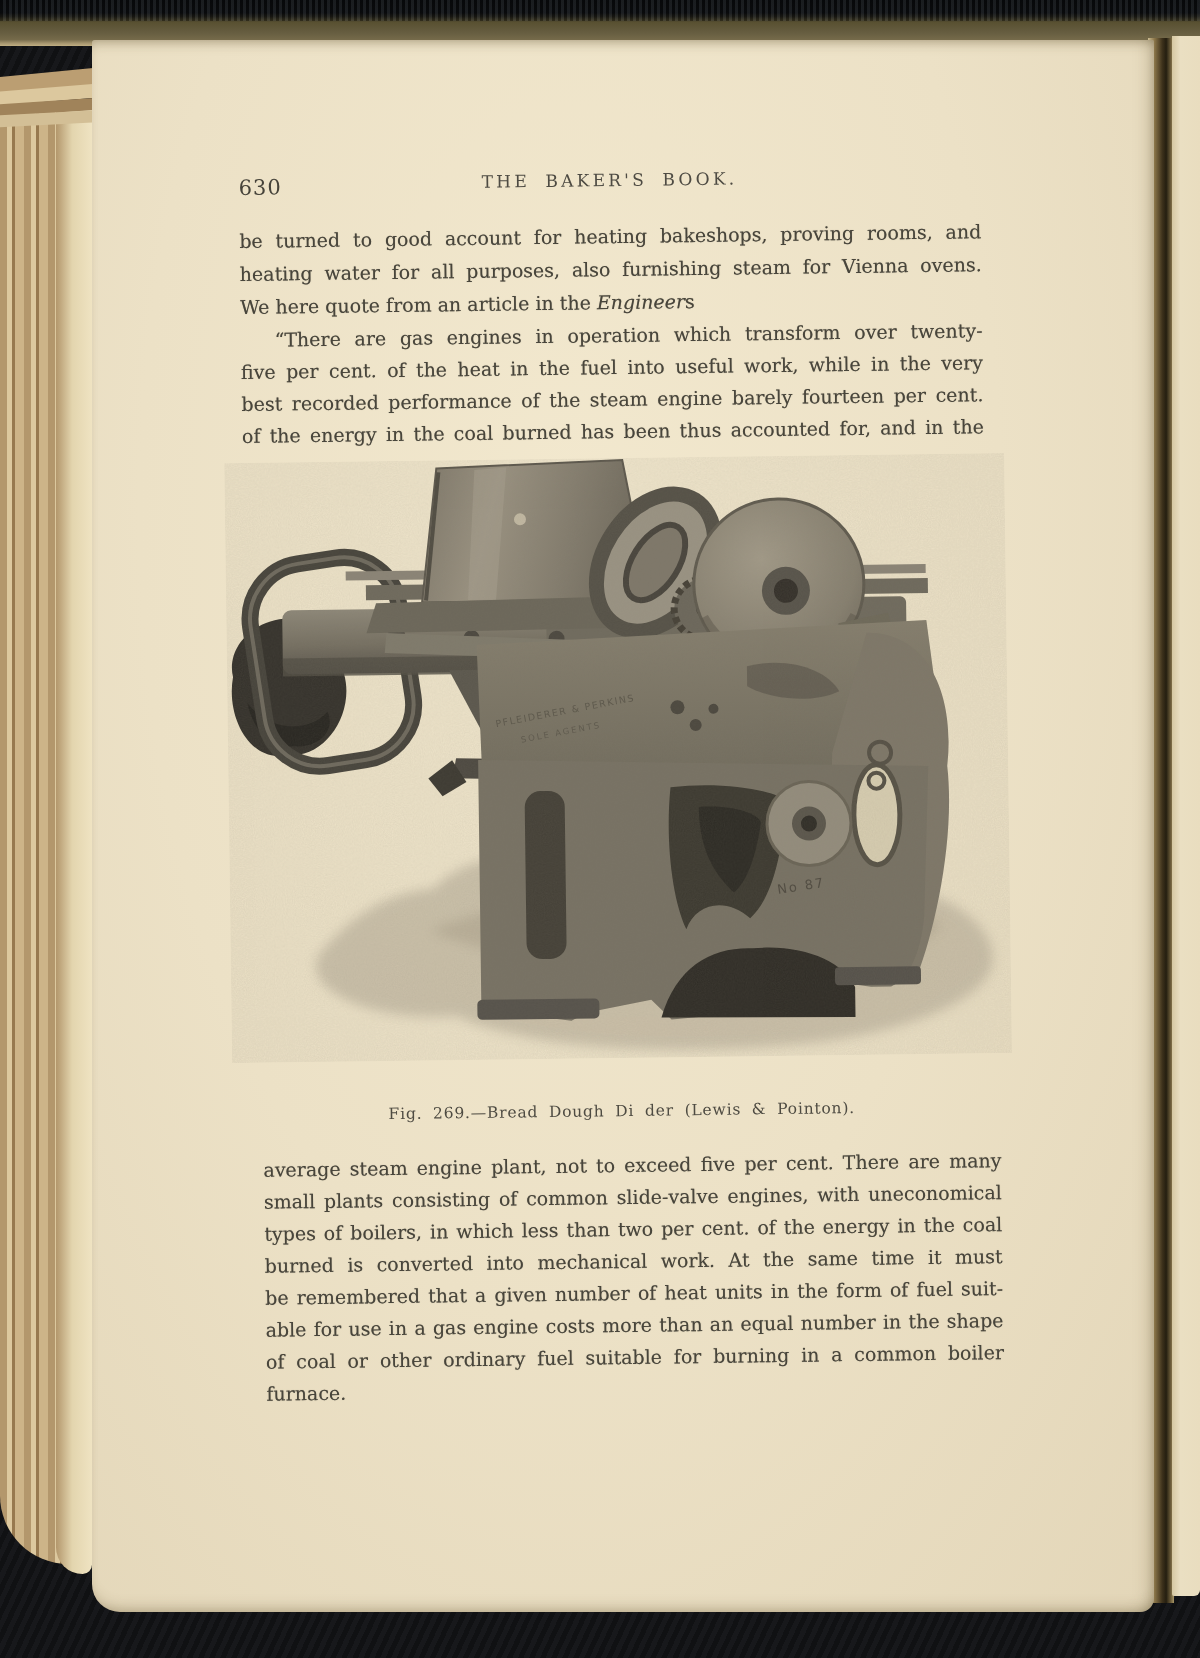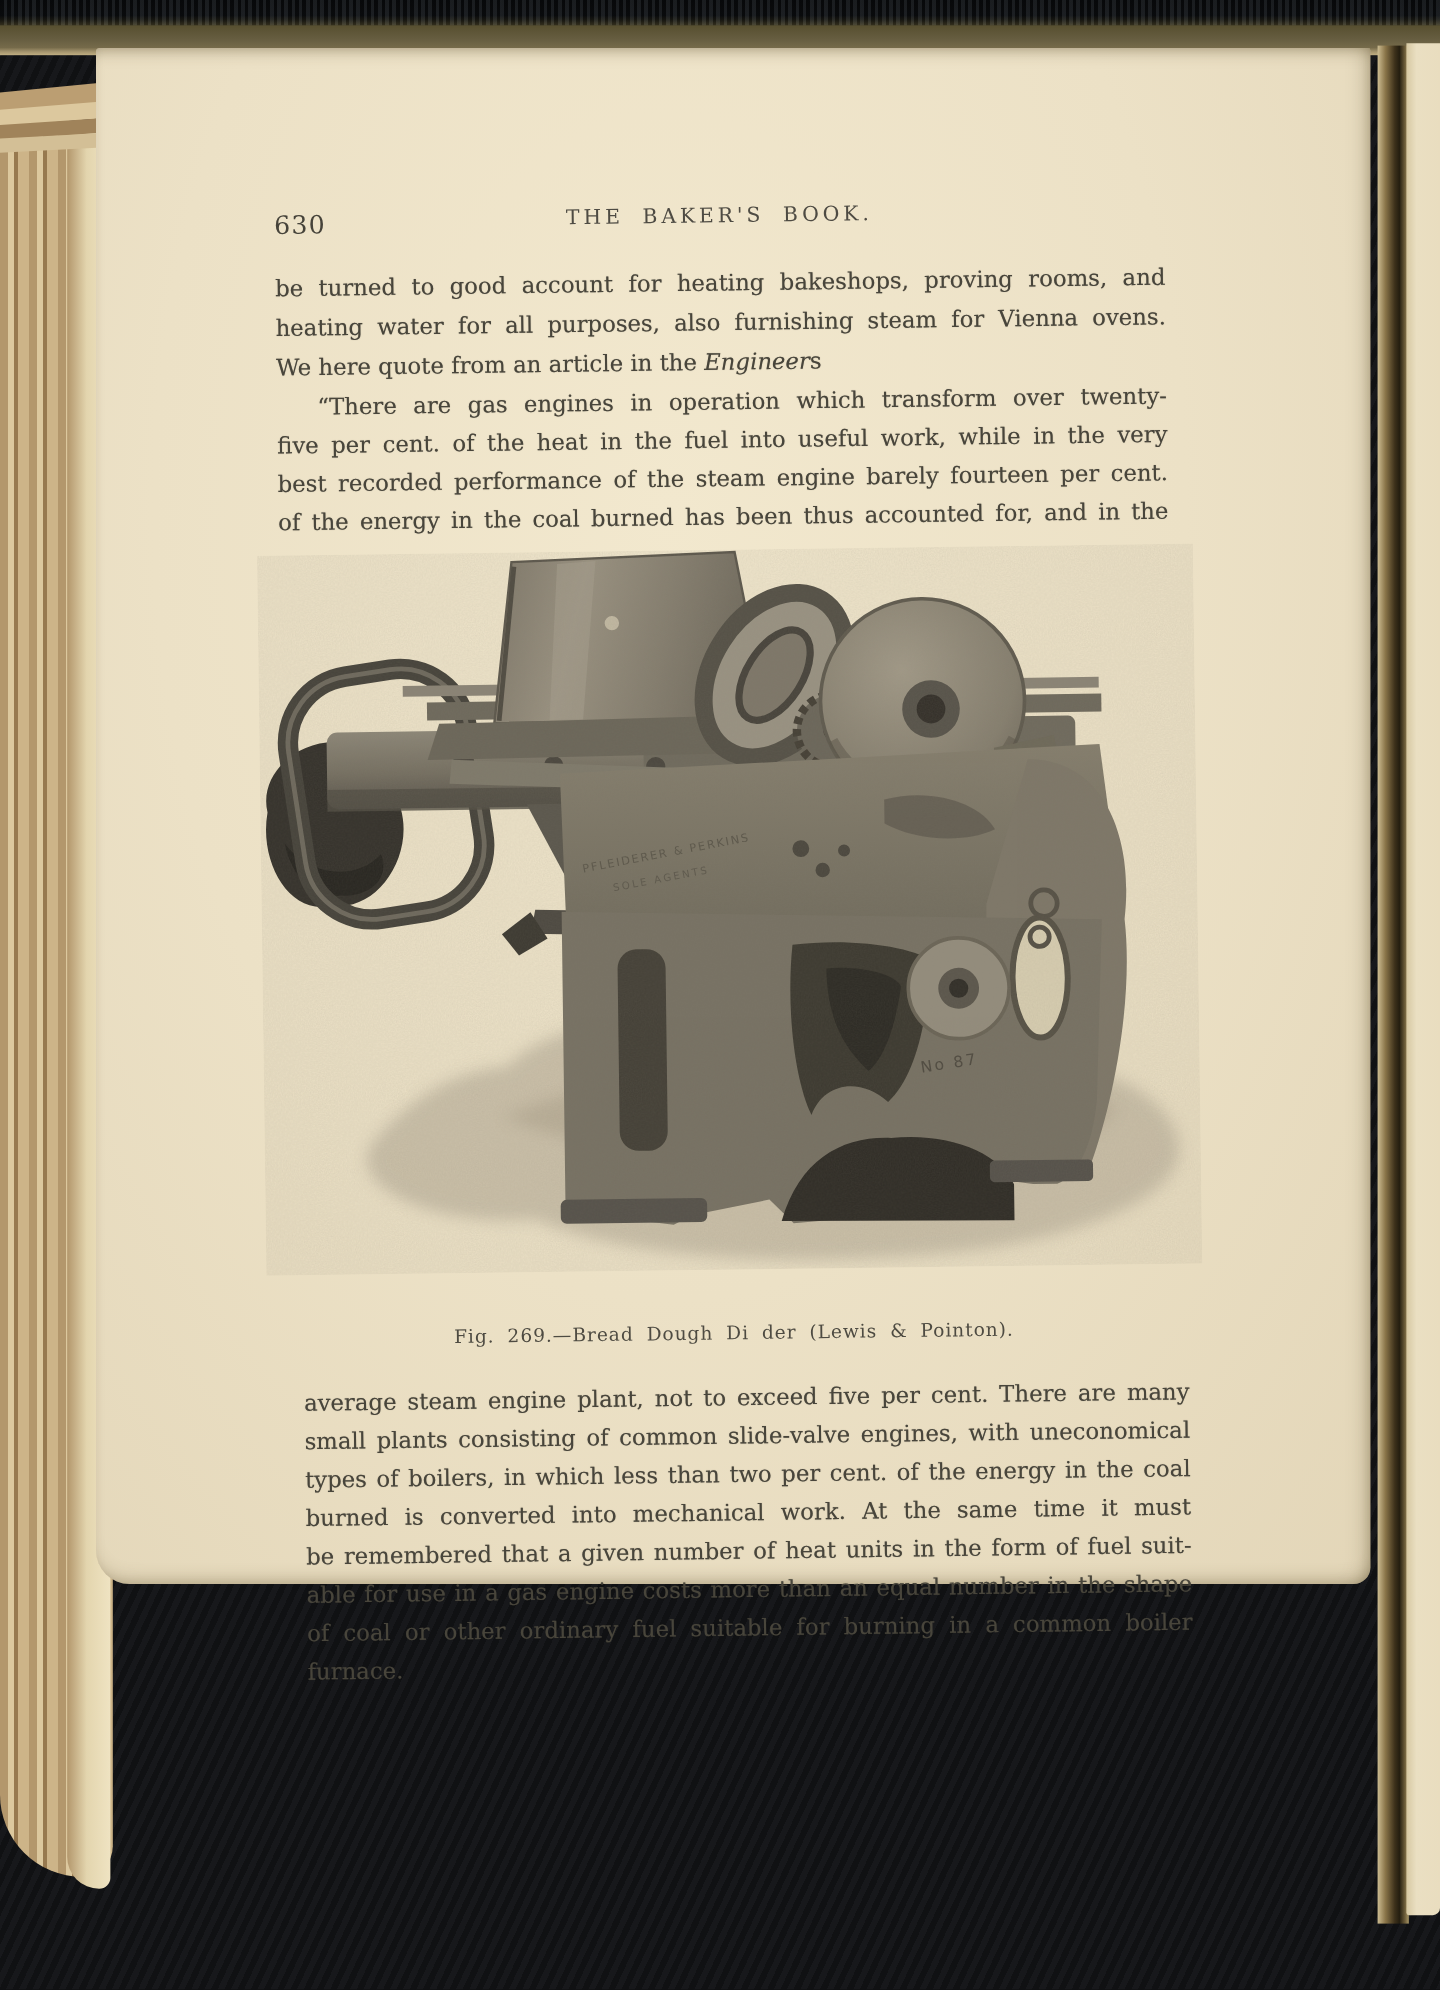--- a/index.html
+++ b/index.html
@@ -27,21 +27,21 @@
     background:linear-gradient(90deg,#b3976c,#e3d5ae 45%,#efe3c2);
     border-radius:0 0 14px 40px;}
   .fan{position:absolute;background:#c3a878;}
   .fan.f1{left:-18px;top:60px;width:390px;height:17px;transform:rotate(-5.5deg);background:#bb9e72;}
   .fan.f2{left:-18px;top:79px;width:345px;height:14px;transform:rotate(-4.6deg);background:#dcc89e;}
   .fan.f3{left:-14px;top:95px;width:305px;height:12px;transform:rotate(-3.8deg);background:#a0835a;}
   .fan.f4{left:-10px;top:109px;width:262px;height:12px;transform:rotate(-3deg);background:#d3bf96;}
   .corner-flip{position:absolute;left:332px;top:62px;width:64px;height:18px;background:#b99a6b;
     transform:rotate(-7deg);clip-path:polygon(0 40%,100% 0,86% 100%,0 100%);}
   
-  .page{position:absolute;left:80px;top:40px;width:1062px;height:1280px;
+  .page{position:absolute;left:92px;top:40px;width:1062px;height:1572px;
     background:radial-gradient(ellipse at 45% 30%,#f2e8ce 0%,#ece1c6 52%,#e3d6b8 100%);
     border-radius:3px 2px 14px 28px;
     box-shadow:inset 0 10px 14px -10px rgba(90,75,40,.55),inset -14px 0 18px -14px rgba(90,75,40,.5),inset 0 -12px 16px -12px rgba(90,75,40,.45);}
   .content{position:absolute;inset:0;transform:rotate(-0.75deg);transform-origin:50% 50%;color:#46433a;}
   .header-row{position:absolute;left:155px;top:130px;width:742px;height:26px;}
   .pageno{position:absolute;left:0;top:1px;font-size:21px;letter-spacing:1px;}
   .run-title{text-align:center;font-size:17px;letter-spacing:3.2px;word-spacing:7px;color:#4e4b43;}
   .tline{position:absolute;width:742px;font-size:19px;line-height:30px;white-space:nowrap;
     text-align:justify;text-align-last:justify;color:#48453b;text-shadow:0 0 .7px rgba(72,69,59,.55);}
   .tline.ragged{text-align-last:auto;white-space:normal;}

